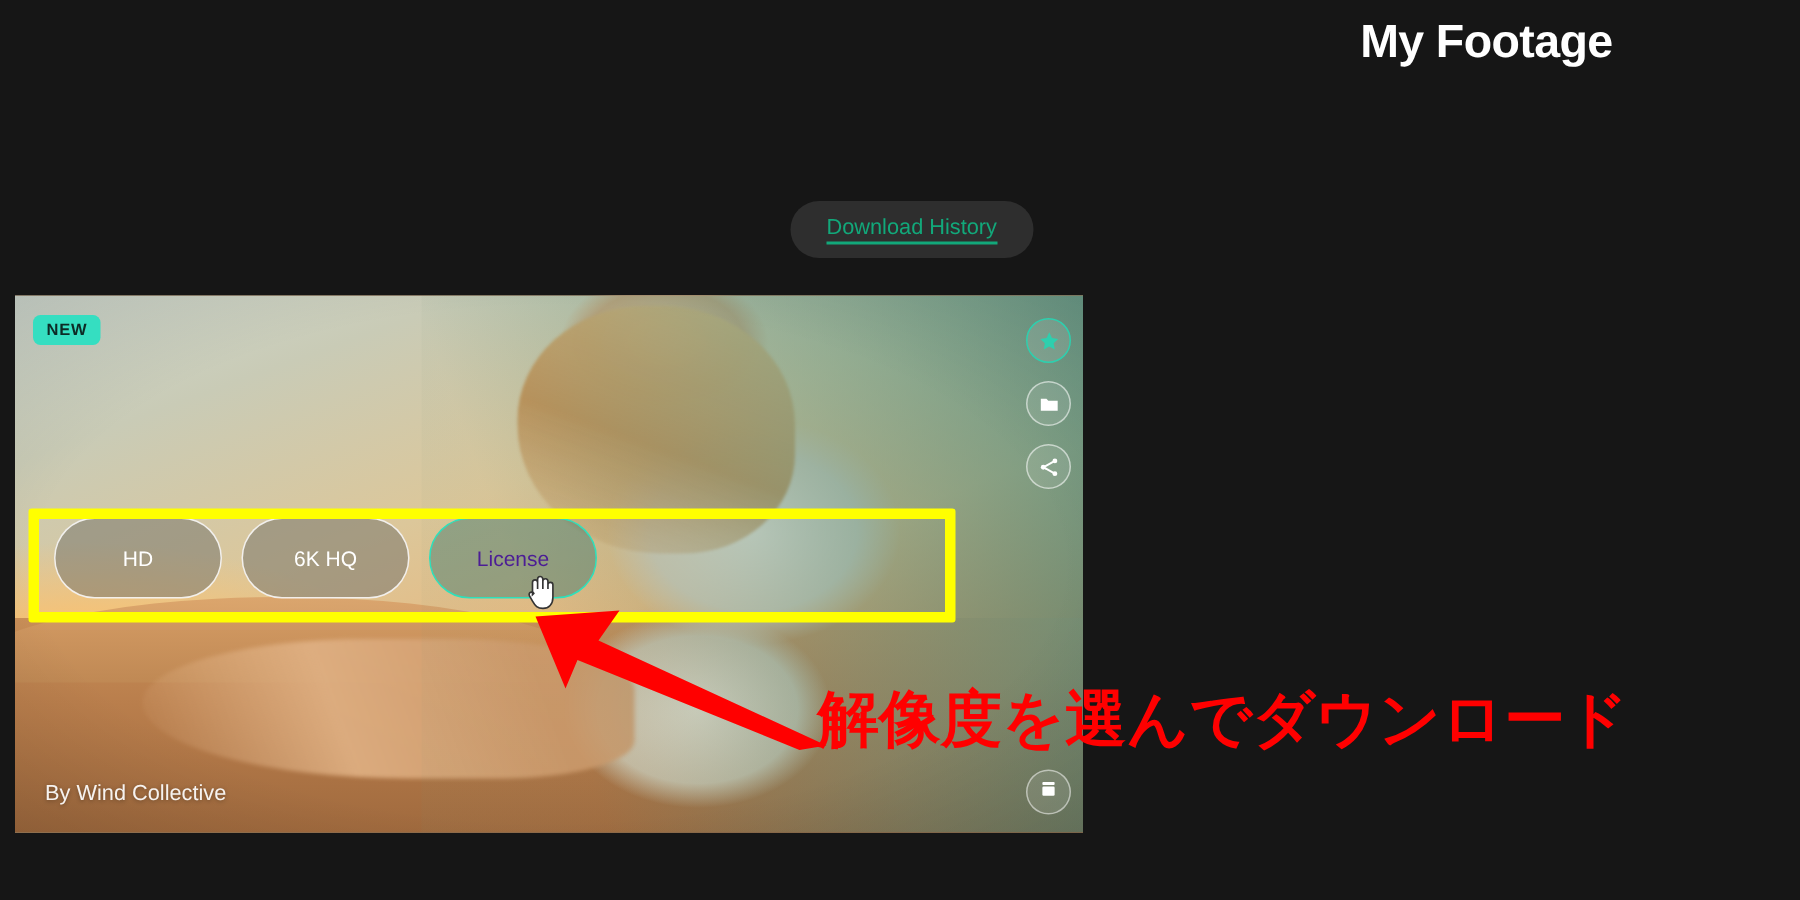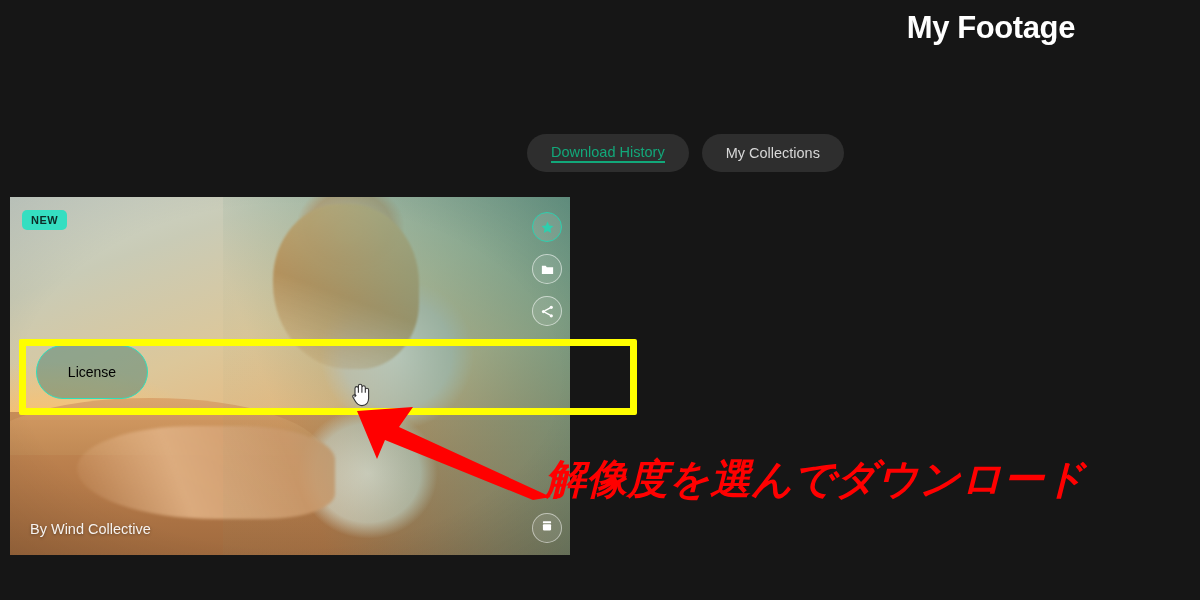--- a/index.html
+++ b/index.html
@@ -28,21 +28,21 @@
     border: none; cursor: pointer;
   }
   .tab.active { color: #12a87a; }
   .tab.active .tab-label {
     border-bottom: 2px solid #12a87a; padding-bottom: 1px;
   }
 
   
   .card {
     position: absolute; left: 10px; top: 197px;
-    width: 560px; height: 358px;
+    width: 712px; height: 358px;
     overflow: hidden; background: #caa37a;
   }
   .photo { position: absolute; inset: 0; }
   
   .photo .sky {
     position: absolute; inset: 0;
     background:
       radial-gradient(ellipse 50% 42% at 6% 72%, #ffe3a8 0%, #f6c276 28%, rgba(214,150,86,0) 62%),
       linear-gradient(160deg, #cfd8cf 0%, #c9cbb6 18%, #dcc79a 40%, #e7b97f 58%, #cf8e53 76%, #a7653c 100%);
   }
@@ -128,21 +128,21 @@
   }
   .dl-btn {
     height: 54px; width: 112px; border-radius: 27px;
     border: 1px solid rgba(255,255,255,.85);
     background: rgba(120,118,110,.55);
     color: #ffffff; font-size: 14px;
     display: flex; align-items: center; justify-content: center;
     cursor: pointer; white-space: nowrap;
   }
   .dl-btn.license {
-    color: #000000; border-color: #2ee0bb;
+    color: #4c1d95; border-color: #2ee0bb;
     background: rgba(60,120,110,.45);
     text-align: center;
   }
 
   
   .highlight-box {
     position: absolute; left: 19px; top: 339px;
     width: 618px; height: 76px;
     border: 7px solid #ffff00; border-radius: 2px;
     pointer-events: none;
@@ -153,36 +153,32 @@
 
   
   .arrow-svg { position: absolute; left: 355px; top: 405px; pointer-events: none; }
 
   
   .annotation {
     position: absolute; left: 545px; top: 452px;
     color: #ff0000; font-size: 41px; font-weight: bold;
     letter-spacing: 0px; white-space: nowrap;
     font-family: "DejaVu Sans", "Liberation Sans", sans-serif;
-    font-style: italic;
   }
 </style>
 </head>
 <body>
 
 <div id="root">
 
   <div class="page-title">My Footage</div>
 
   <div class="tabbar">
     <div class="tab active">
       <span class="tab-label">Download History</span>
-    </div>
-    <div class="tab">
-      <span class="tab-label">My Collections</span>
     </div>
   </div>
 
   <div class="card">
     <div class="photo">
       <div class="sky"></div>
       <div class="ground"></div>
       <div class="dune"></div>
       <div class="figure"></div>
       <div class="hair"></div>
@@ -226,20 +222,22 @@
         <svg width="14" height="14" viewBox="0 0 24 24" fill="#ffffff">
           <rect x="5" y="4" width="14" height="3.4" rx="1"></rect>
           <rect x="5" y="9.2" width="14" height="10.4" rx="1.4"></rect>
         </svg>
       </span>
     </div>
 
     <div class="author">By Wind Collective</div>
 
     <div class="dl-row">
+      <div class="dl-btn">HD</div>
+      <div class="dl-btn">6K HQ</div>
       <div class="dl-btn license">License</div>
     </div>
   </div>
 
   <div class="highlight-box"></div>
 
   <div class="cursor">
     <svg width="22" height="26" viewBox="0 0 22 26">
       <path d="M5 14.5V6.4c0-1 .8-1.8 1.7-1.8s1.7.8 1.7 1.8v4.3V4.1c0-1 .8-1.8 1.7-1.8s1.8.8 1.8 1.8v6.6V5.6c0-1 .8-1.8 1.7-1.8s1.7.8 1.7 1.8v5.1V7.9c0-1 .8-1.7 1.7-1.7s1.6.8 1.6 1.7v8.4c0 4.5-2.7 7.3-6.6 7.3-3.7 0-5.2-1.6-7-4.8l-2-3.6c-.5-.9-.2-1.9.7-2.3.8-.4 1.8-.1 2.2.7z" fill="#ffffff" stroke="#333333" stroke-width="1.1"></path>
     </svg>

